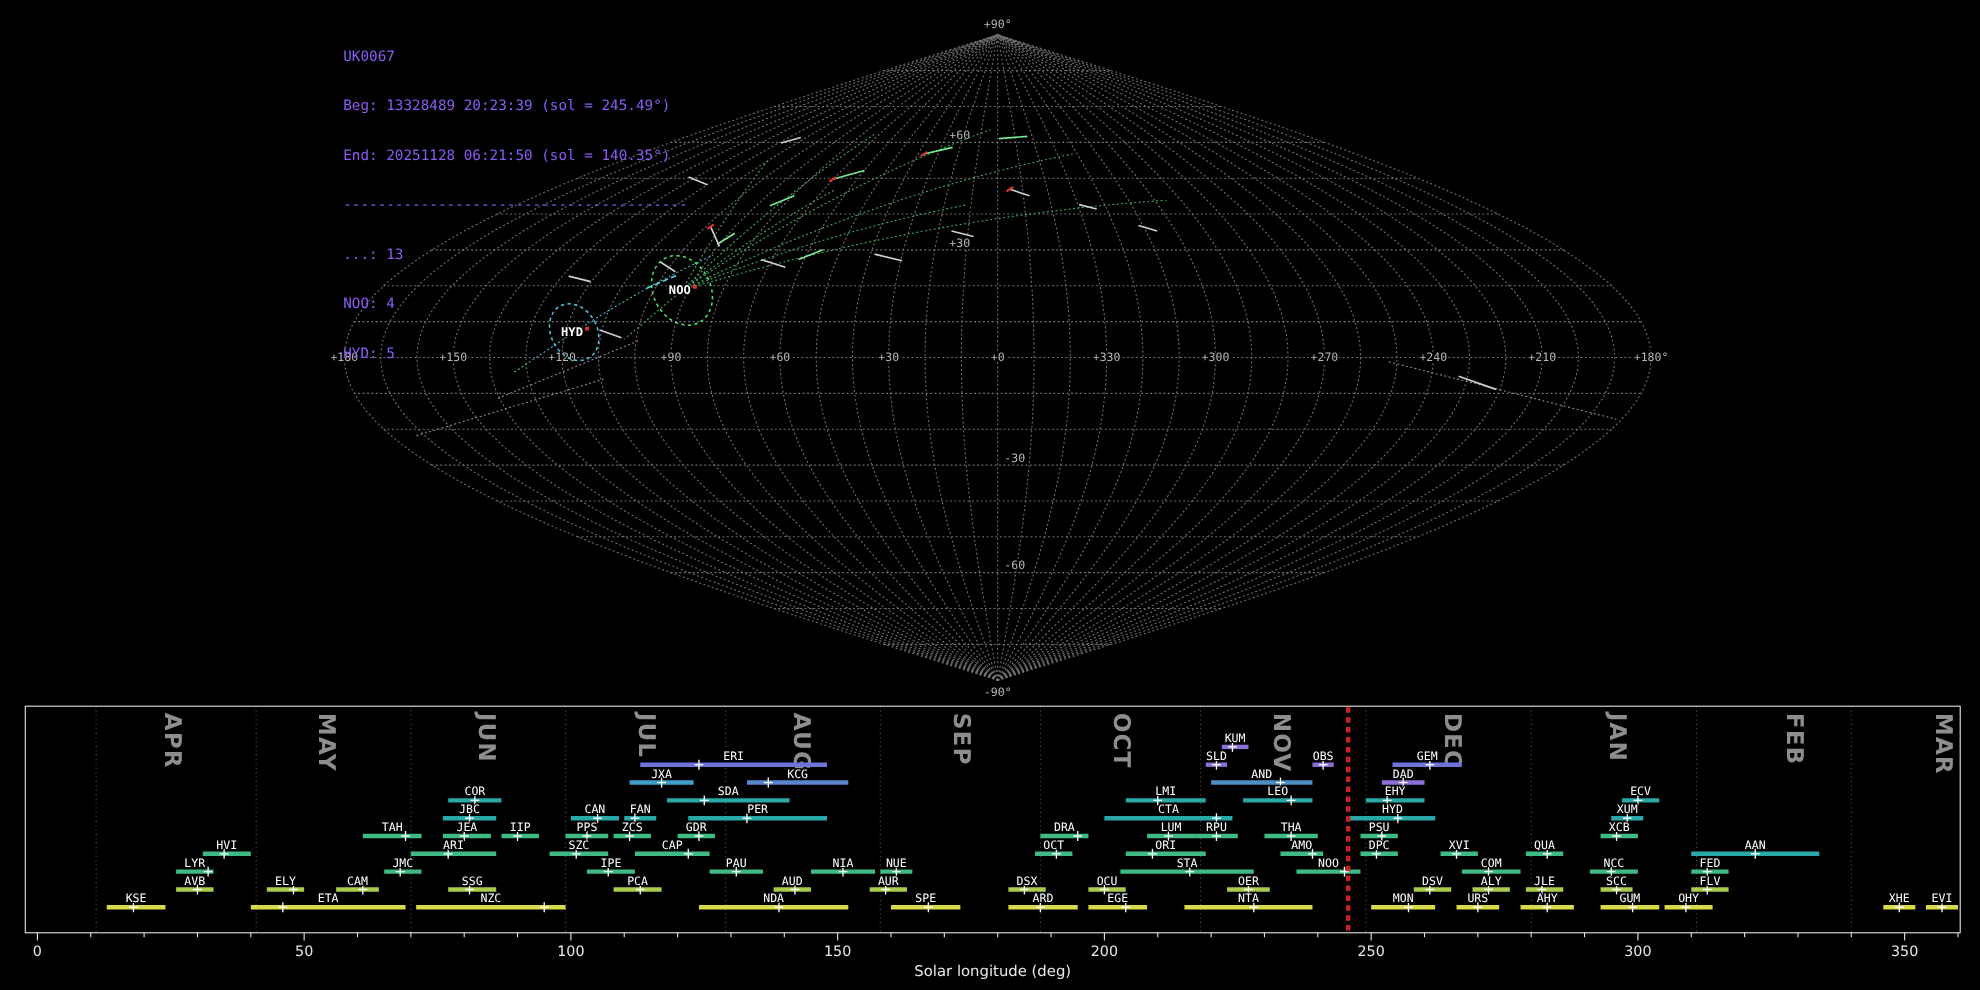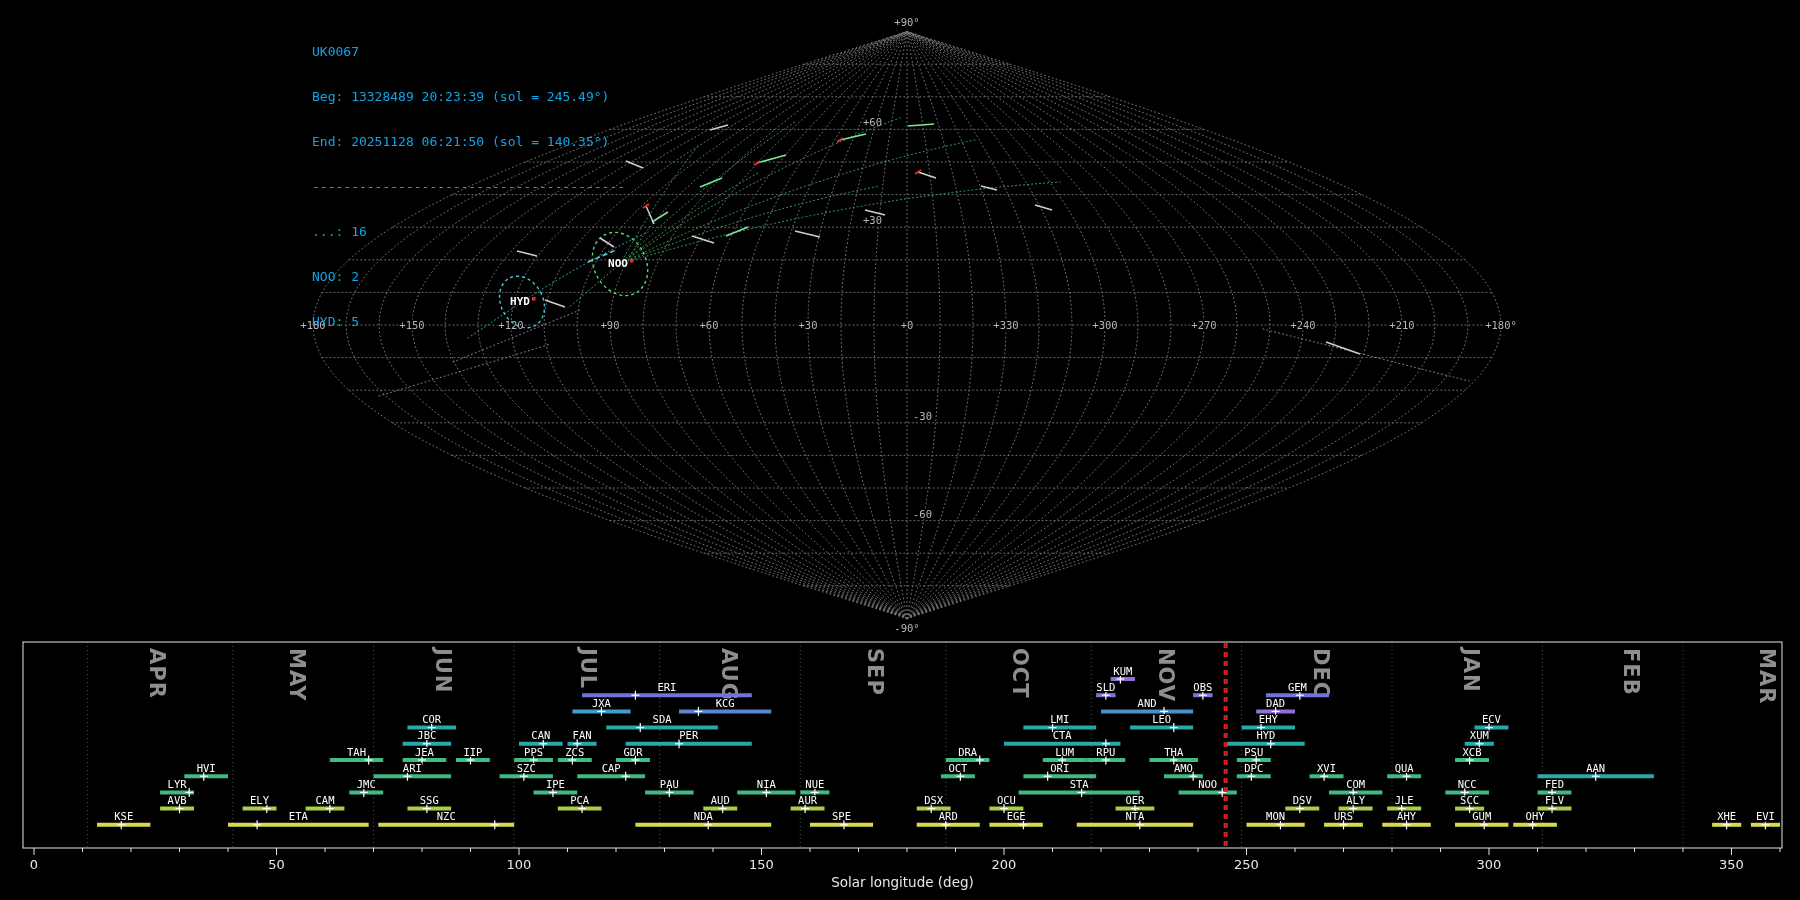--- a/index.html
+++ b/index.html
@@ -1,19 +1,19 @@
 <!DOCTYPE html>
 <html><head>
 <meta charset="utf-8">
 <style>
   html,body{margin:0;padding:0;background:#000;}
   .stage{position:relative;width:1800px;height:900px;background:#000;overflow:hidden;
          font-family:"DejaVu Sans Mono",monospace;}
   #scene{position:absolute;left:0;top:0;}
-  .info{position:absolute;left:312px;top:14px;z-index:2;color:#0ea5e9;
+  .info{position:absolute;left:312px;top:14px;z-index:2;color:#8b5cf6;
         font-size:13px;line-height:15px;white-space:pre;}
   .maplbl{fill:#b8b8b8;font:10.5px "DejaVu Sans Mono",monospace;
           paint-order:stroke;stroke:#000;stroke-width:3px;}
   .radlbl{fill:#ffffff;font:bold 11px "DejaVu Sans Mono",monospace;
           paint-order:stroke;stroke:#000;stroke-width:2.5px;}
   .monlbl{fill:#8e8e8e;font:bold 21px "DejaVu Sans",sans-serif;letter-spacing:1px;}
   .shlbl{fill:#ffffff;font:10.5px "DejaVu Sans Mono",monospace;
          paint-order:stroke;stroke:#000;stroke-width:2px;}
   .ticklbl{fill:#e8e8e8;font:13px "DejaVu Sans",sans-serif;}
   .axlbl{fill:#e8e8e8;font:13.5px "DejaVu Sans",sans-serif;}
@@ -563,17 +563,17 @@
         <text x="1489" y="869" text-anchor="middle" class="ticklbl">300</text>
         <text x="1731.4999999999998" y="869" text-anchor="middle" class="ticklbl">350</text>
         <text x="902.5" y="887" text-anchor="middle" class="axlbl">Solar longitude (deg)</text>
       </g>
     </svg>
   <div class="info">
     <div>UK0067</div>
     <div>Beg: 13328489 20:23:39 (sol = 245.49°)</div>
     <div>End: 20251128 06:21:50 (sol = 140.35°)</div>
     <div>----------------------------------------</div>
-    <div>...: 16</div>
-    <div>NOO: 2</div>
+    <div>...: 13</div>
+    <div>NOO: 4</div>
     <div>HYD: 5</div>
   </div>
 </div>
 
 </body></html>

